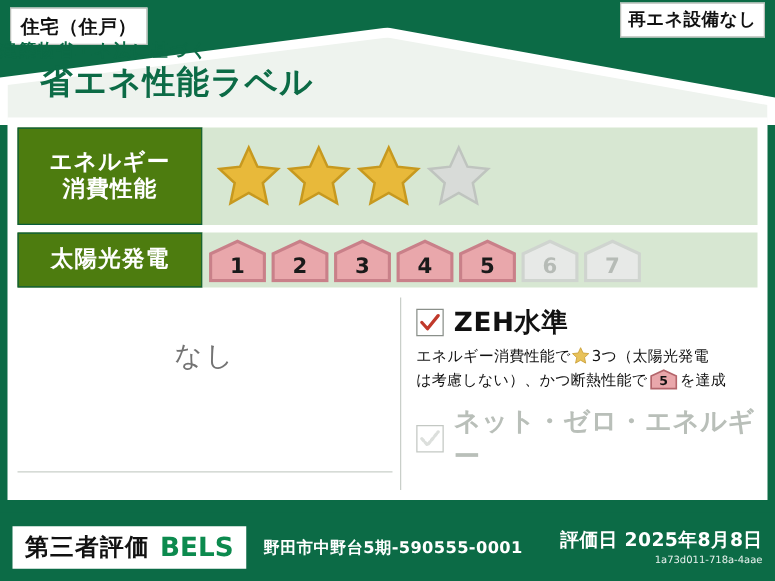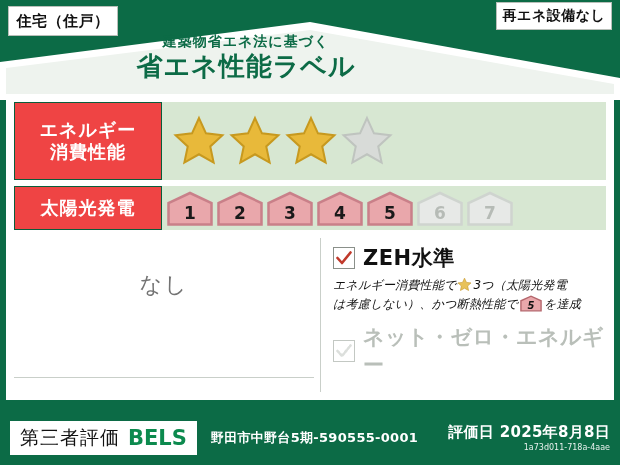--- a/index.html
+++ b/index.html
@@ -39,46 +39,46 @@
     color:#111;
     display:flex;align-items:center;justify-content:center;
     letter-spacing:0.5px;
     box-sizing:border-box;
   }
   .tag-left{left:8px;top:6px;width:110px;height:30px;font-size:15px;}
   .tag-right{right:8px;top:2px;width:116px;height:28px;font-size:14px;}
 
   .title-wrap{
     position:absolute;left:0;top:34px;width:492px;
-    text-align:center;z-index:4;
+    text-align:left;z-index:4;
   }
   .title-sub{
     font-size:14px;font-weight:bold;color:#0c6b46;letter-spacing:1px;
     line-height:1.1;
   }
   .title-main{
     font-size:26px;font-weight:bold;color:#0c6b46;letter-spacing:1px;
-    line-height:1.2;margin-top:2px;
+    line-height:1.2;margin-top:2px;margin-left:32px;
   }
 
   
   .card{
     position:absolute;left:6px;top:94px;width:608px;height:306px;
     background:#ffffff;
     box-sizing:border-box;
     padding:8px;
   }
 
   .perf-row{
     display:flex;align-items:stretch;
     margin-bottom:6px;
   }
   .perf-key{
     width:148px;flex:0 0 148px;
-    background:#ef4444;
+    background:#4d7c0f;
     color:#ffffff;font-weight:bold;
     display:flex;flex-direction:column;align-items:center;justify-content:center;
     border:1px solid #0a5d3b;
     box-sizing:border-box;
     line-height:1.25;
     letter-spacing:1px;
   }
   .perf-key.energy{height:78px;font-size:18px;}
   .perf-key.insul{height:44px;font-size:18px;}
   .perf-val{
@@ -146,21 +146,20 @@
   }
   .chk.off{border-color:#c3c8c3;}
   .chk svg{display:block;}
   .check-label{
     font-size:21px;font-weight:bold;color:#111;letter-spacing:0.5px;
   }
   .check-label.off{color:#b9bfb9;font-weight:bold;}
   .check-desc{
     font-size:12px;color:#111;line-height:1.55;margin-top:4px;
     letter-spacing:0.2px;
-    font-style:italic;
   }
   .inline-star{vertical-align:-3px;margin:0 1px;}
   .inline-house{vertical-align:-4px;margin:0 2px;position:relative;display:inline-block;width:22px;height:17px;}
   .inline-house svg{position:absolute;left:0;top:0;}
   .inline-house b{
     position:absolute;left:0;top:0;width:22px;height:17px;
     display:flex;align-items:flex-end;justify-content:center;
     font-size:10px;color:#111;line-height:1;padding-bottom:1px;box-sizing:border-box;
   }
   .nze-row{margin-top:10px;}
@@ -170,21 +169,21 @@
     position:absolute;left:0;bottom:0;width:620px;height:55px;
     background:#0c6b46;
     display:flex;align-items:center;
     box-sizing:border-box;padding:0 10px;
   }
   .bels-box{
     background:#ffffff;height:34px;
     display:flex;align-items:center;gap:8px;
     padding:0 10px;box-sizing:border-box;
   }
-  .bels-jp{font-size:19px;font-weight:normal;color:#111;letter-spacing:1px;}
+  .bels-jp{font-size:19px;font-weight:bold;color:#111;letter-spacing:1px;}
   .bels-en{font-size:21px;font-weight:bold;color:#0c8a4e;letter-spacing:0px;}
   .addr{
     color:#ffffff;font-size:13px;font-weight:bold;margin-left:14px;
     letter-spacing:0.3px;
   }
   .foot-right{
     margin-left:auto;text-align:right;color:#ffffff;
   }
   .eval-date{font-size:15px;font-weight:bold;letter-spacing:0.3px;}
   .hash{font-size:8px;letter-spacing:0px;opacity:.9;margin-top:1px;}

